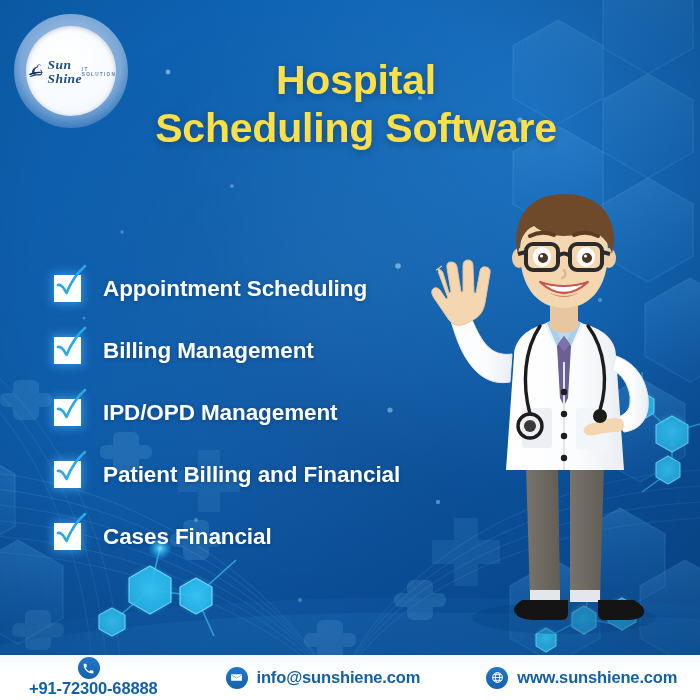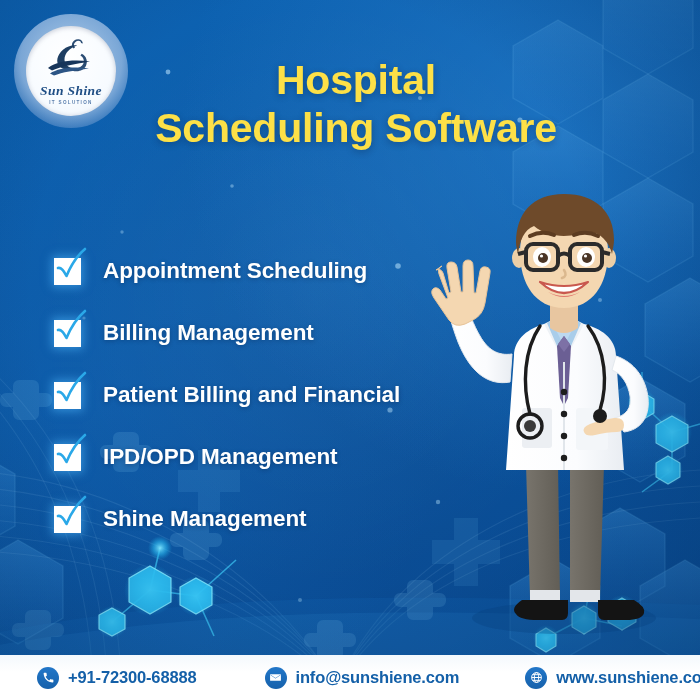--- a/index.html
+++ b/index.html
@@ -42,21 +42,21 @@
   .logo-ring{
     position:absolute; inset:0;
     border-radius:50%;
     background:radial-gradient(circle at 50% 42%, rgba(190,215,240,.95) 0%, rgba(150,185,225,.80) 58%, rgba(120,160,210,.45) 76%, rgba(110,150,200,.10) 100%);
   }
   .logo-disc{
     position:absolute; left:12px; top:12px; right:12px; bottom:12px;
     border-radius:50%;
     background:radial-gradient(circle at 45% 35%, #ffffff 0%, #f7fbff 62%, #eaf2fb 100%);
     box-shadow:0 1px 5px rgba(0,20,60,.22) inset;
-    display:flex; flex-direction:column;
+    display:flex; flex-direction:row;
     align-items:center; justify-content:center;
   }
   .logo-mark{ width:62px; height:44px; margin-top:2px; }
   .logo-name{
     font-family:"Liberation Serif", serif;
     font-style:italic; font-weight:700;
     font-size:13.5px; letter-spacing:.4px;
     color:#1f4e85; line-height:1; margin-top:1px;
   }
   .logo-sub{
@@ -77,21 +77,21 @@
   }
   .title .l1{ display:block; }
   .title .l2{ display:block; white-space:nowrap; }
 
   
   .features{
     position:absolute; left:54px; top:258px;
     width:420px;
   }
   .feat{
-    display:flex; align-items:flex-start;
+    display:flex; align-items:flex-end;
     height:44px; margin-bottom:18px;
     position:relative;
   }
   .feat:last-child{ margin-bottom:0; }
   .chk{
     position:relative;
     width:27px; height:27px; flex:0 0 27px;
     background:#ffffff;
     box-shadow:0 0 9px 2px rgba(80,185,255,.55);
   }
@@ -117,21 +117,21 @@
   .doctor svg{ width:100%; height:100%; display:block; }
 
   
   .footer{
     position:absolute; left:0; right:0; bottom:0;
     height:45px;
     background:linear-gradient(180deg,#f4f9fd 0%,#ffffff 38%,#ffffff 100%);
     display:flex; align-items:center;
   }
   .fitem{ display:flex; align-items:center; }
-  .fitem.phone{ margin-left:37px; }
+  .fitem.phone{ margin-left:20px;flex-direction:column; }
   .fitem.mail { margin-left:68px;align-items:center; }
   .fitem.web  { margin-left:66px; }
   .ficon{
     width:22px; height:22px; flex:0 0 22px;
     border-radius:50%;
     background:linear-gradient(180deg,#2277c9 0%,#1661ab 100%);
     display:flex; align-items:center; justify-content:center;
   }
   .ficon svg{ width:13px; height:13px; display:block; }
   .ftext{
@@ -336,39 +336,39 @@
       </span>
       <span class="feat-label">Billing Management</span>
     </div>
 
     <div class="feat">
       <span class="chk">
         <svg viewBox="0 0 36 40">
             <path d="M6 22 C9 21 12 25 14.5 30 C19 19 26 9 33 3" fill="none" stroke="#2aa8e8" stroke-width="2.6" stroke-linecap="round" stroke-linejoin="round"></path>
           </svg>
       </span>
-      <span class="feat-label">Patient Billing and Financial</span>
+      <span class="feat-label">IPD/OPD Management</span>
     </div>
 
     <div class="feat">
       <span class="chk">
         <svg viewBox="0 0 36 40">
             <path d="M6 22 C9 21 12 25 14.5 30 C19 19 26 9 33 3" fill="none" stroke="#2aa8e8" stroke-width="2.6" stroke-linecap="round" stroke-linejoin="round"></path>
           </svg>
       </span>
-      <span class="feat-label">IPD/OPD Management</span>
+      <span class="feat-label">Patient Billing and Financial</span>
     </div>
 
     <div class="feat">
       <span class="chk">
         <svg viewBox="0 0 36 40">
             <path d="M6 22 C9 21 12 25 14.5 30 C19 19 26 9 33 3" fill="none" stroke="#2aa8e8" stroke-width="2.6" stroke-linecap="round" stroke-linejoin="round"></path>
           </svg>
       </span>
-      <span class="feat-label">Shine Management</span>
+      <span class="feat-label">Cases Financial</span>
     </div>
 
   </div>
 
   <div class="doctor">
     <svg viewBox="0 0 284 472">
       <defs>
         <linearGradient id="coatg" x1="0" y1="0" x2="1" y2="0">
           <stop offset="0%" stop-color="#ffffff"></stop>
           <stop offset="60%" stop-color="#fbfcfe"></stop>

